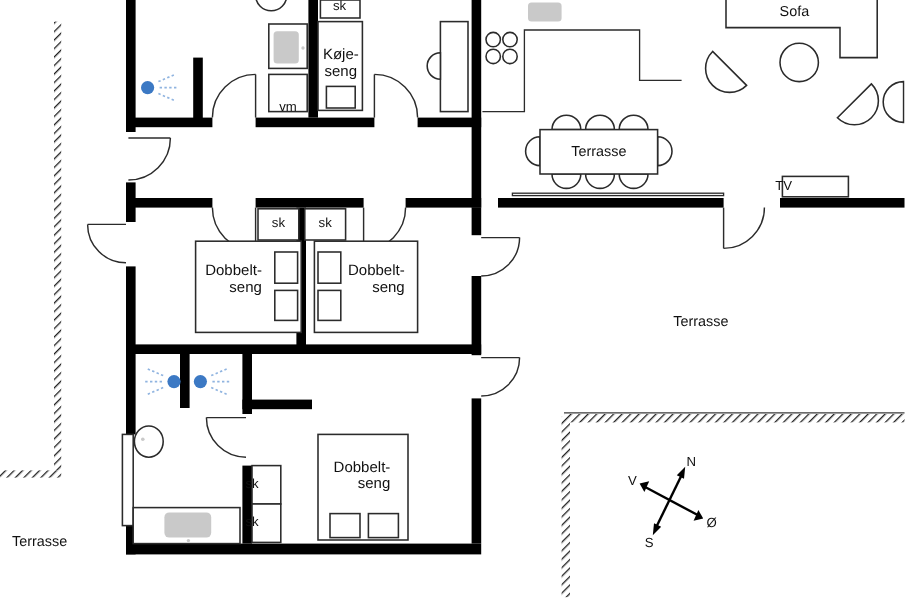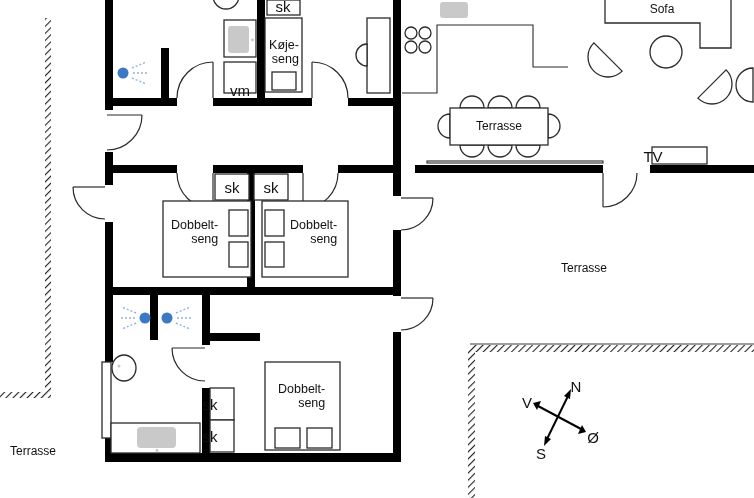--- a/index.html
+++ b/index.html
@@ -18,26 +18,26 @@
   .gray{fill:var(--fixture-gray);stroke:none;}
   .door{fill:none;stroke:var(--outline);stroke-width:1.2;}
   .hatchband{fill:url(#hatch);stroke:none;}
   .hedge{stroke:#3a3a3a;stroke-width:1;}
   .head{fill:var(--shower-blue);stroke:none;}
   .spray{stroke:var(--shower-spray-blue);stroke-width:1.4;stroke-dasharray:2 2;fill:none;}
   .cline{stroke:#000;stroke-width:2;fill:none;}
   .arrhead{fill:#000;}
   .lbl{position:absolute;transform:translate(-50%,-50%);white-space:nowrap;
        font-size:12px;line-height:1;color:var(--text);}
-  .lbl.small{font-size:15px;}
+  .lbl.small{font-size:11px;}
   .lbl.med{font-size:12px;}
   .lbl-block{position:absolute;font-size:12.5px;line-height:14px;color:var(--text);
        white-space:nowrap;text-align:right;}
   .lbl-block span{display:block;}
-  .lbl-block.center{transform:translate(-50%,-50%);}
+  .lbl-block.center{transform:translate(-50%,-50%);text-align:center;}
 </style>
 </head>
 <body>
 
 <div id="plan">
 
   <svg width="754" height="498" viewBox="0 0 754 498">
     <defs>
       <pattern id="hatch" width="5" height="5" patternUnits="userSpaceOnUse" patternTransform="rotate(45)">
         <rect width="5" height="5" fill="#ffffff"></rect>

